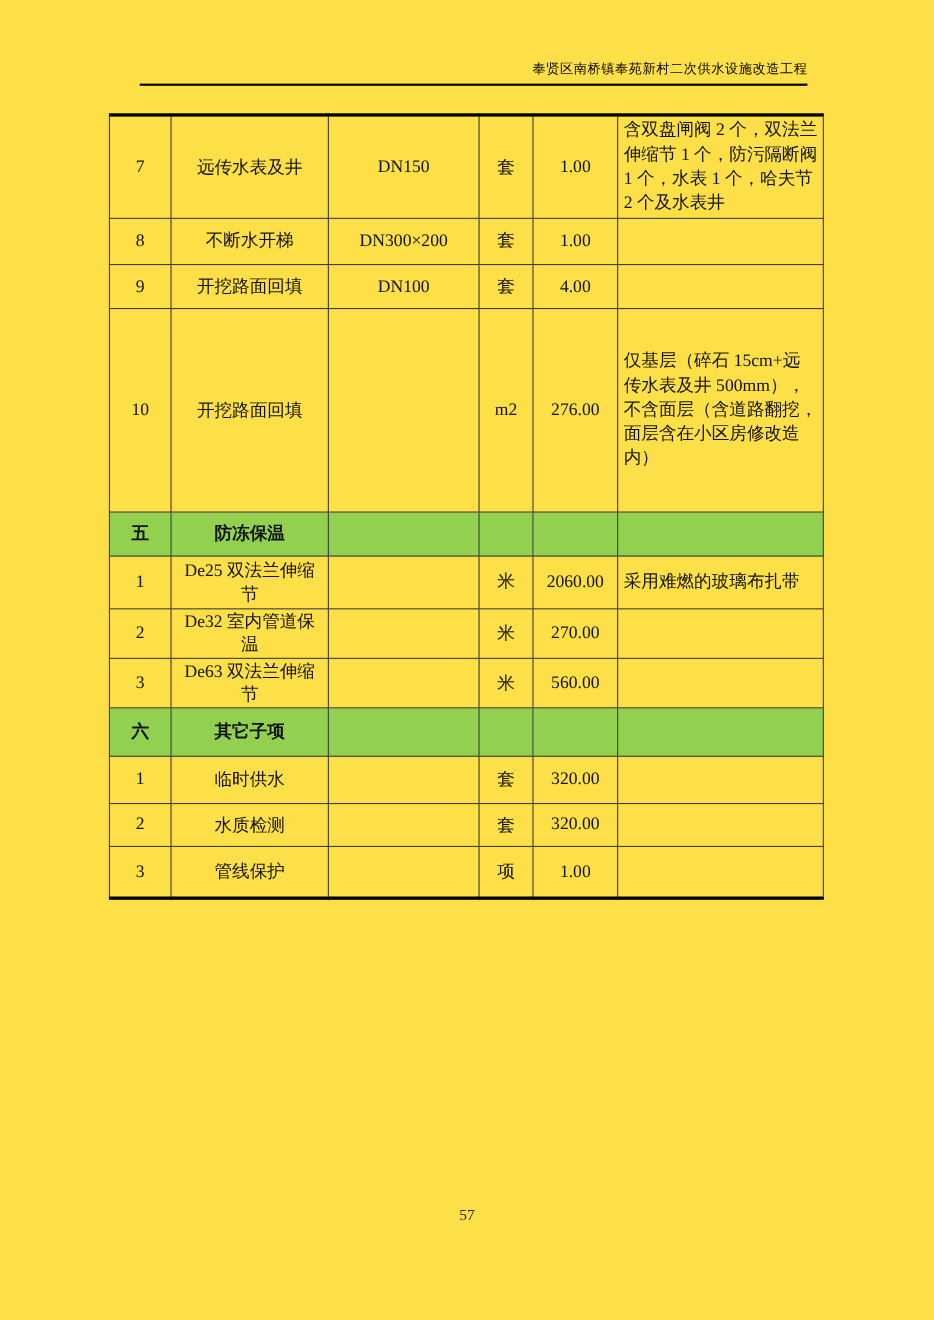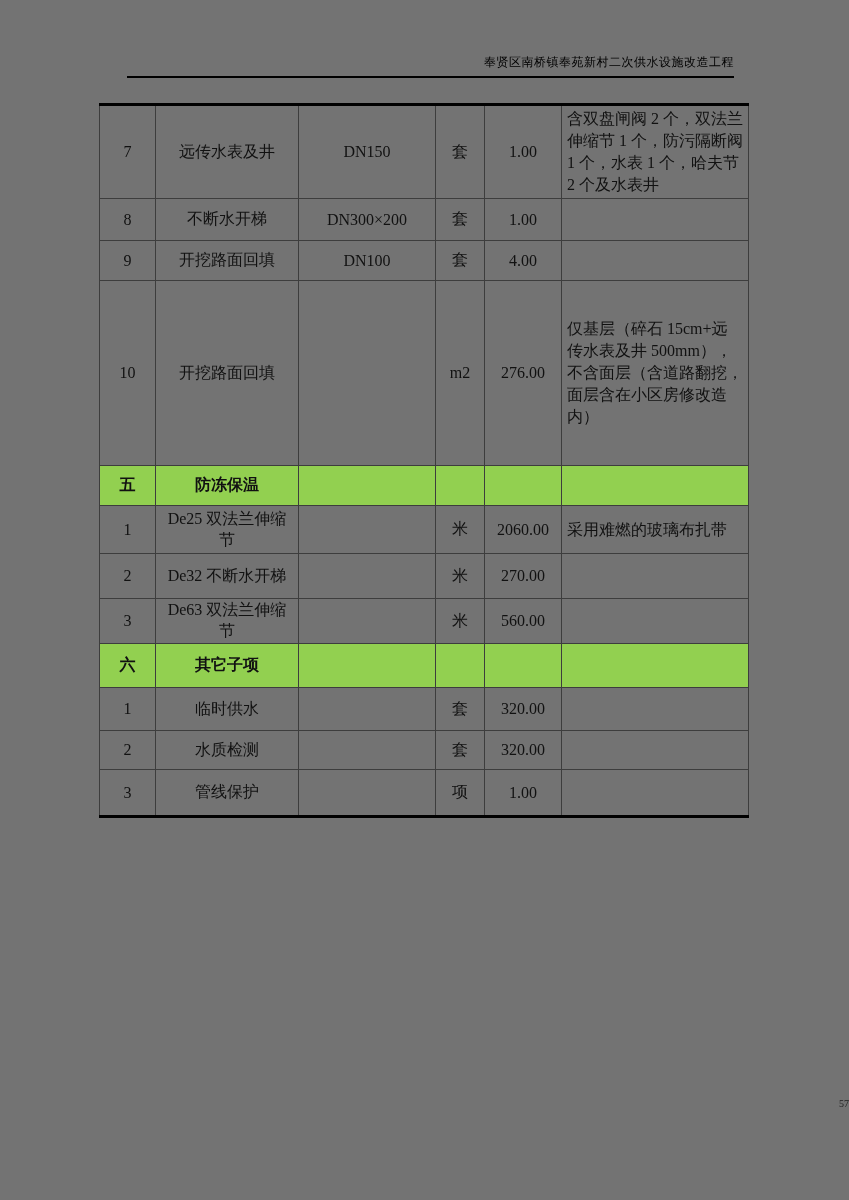--- a/index.html
+++ b/index.html
@@ -1,21 +1,21 @@
 <!DOCTYPE html>
 <html><head>
 <meta charset="utf-8">
 <style>
   * { margin:0; padding:0; box-sizing:border-box; }
   html,body { background:#e8e8e8; }
   .page {
     position:relative;
     width:849px; height:1200px;
     margin:0 auto;
-    background:#737373;
+    background:#fde047;
     font-family:"Liberation Serif","DejaVu Serif",serif;
     color:#111111;
     overflow:hidden;
   }
   .doc-header {
     position:absolute;
     left:127px; top:54px;
     width:607px;
     text-align:right;
     font-size:12px;
@@ -50,22 +50,22 @@
   }
   tr.section td {
     background:#92d050;
     font-weight:bold;
     font-size:16px;
   }
   .page-number {
     position:absolute;
     left:0; right:0;
     top:1098px;
-    text-align:right;
-    font-size:10px;
+    text-align:center;
+    font-size:14px;
     color:#222;
   }
 </style>
 </head>
 <body>
 
 <div class="page">
 
   <div class="doc-header">奉贤区南桥镇奉苑新村二次供水设施改造工程</div>
 
@@ -122,21 +122,21 @@
         <tr style="height: 48px;">
           <td class="no">1</td>
           <td class="name">De25 双法兰伸缩节</td>
           <td class="spec"></td>
           <td class="unit">米</td>
           <td class="qty">2060.00</td>
           <td class="remark">采用难燃的玻璃布扎带</td>
         </tr>
         <tr style="height: 45px;">
           <td class="no">2</td>
-          <td class="name">De32 不断水开梯</td>
+          <td class="name">De32 室内管道保温</td>
           <td class="spec"></td>
           <td class="unit">米</td>
           <td class="qty">270.00</td>
           <td class="remark"></td>
         </tr>
         <tr style="height: 45px;">
           <td class="no">3</td>
           <td class="name">De63 双法兰伸缩节</td>
           <td class="spec"></td>
           <td class="unit">米</td>

